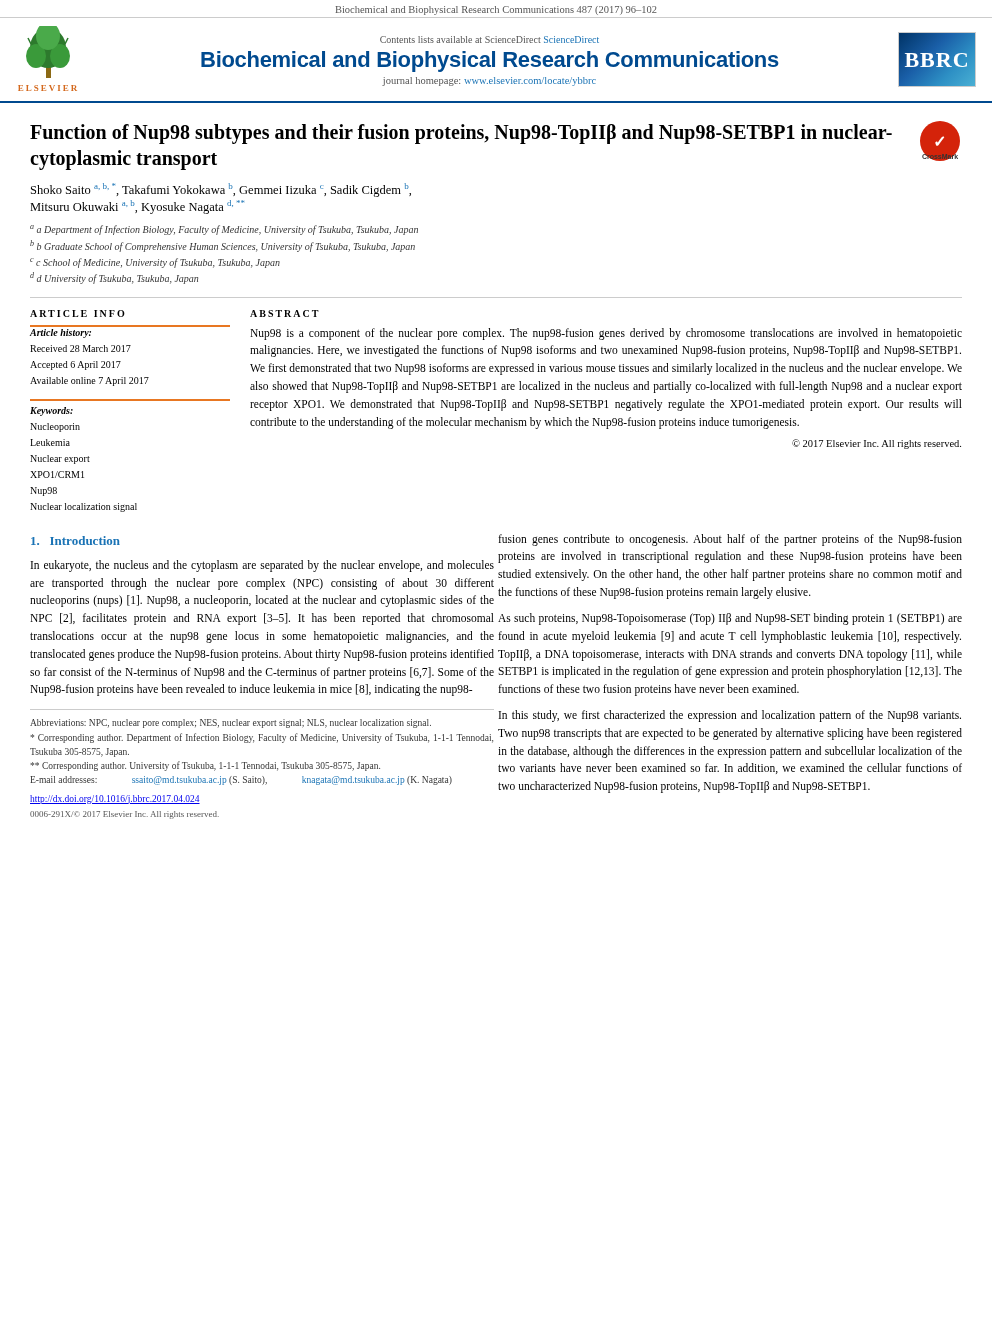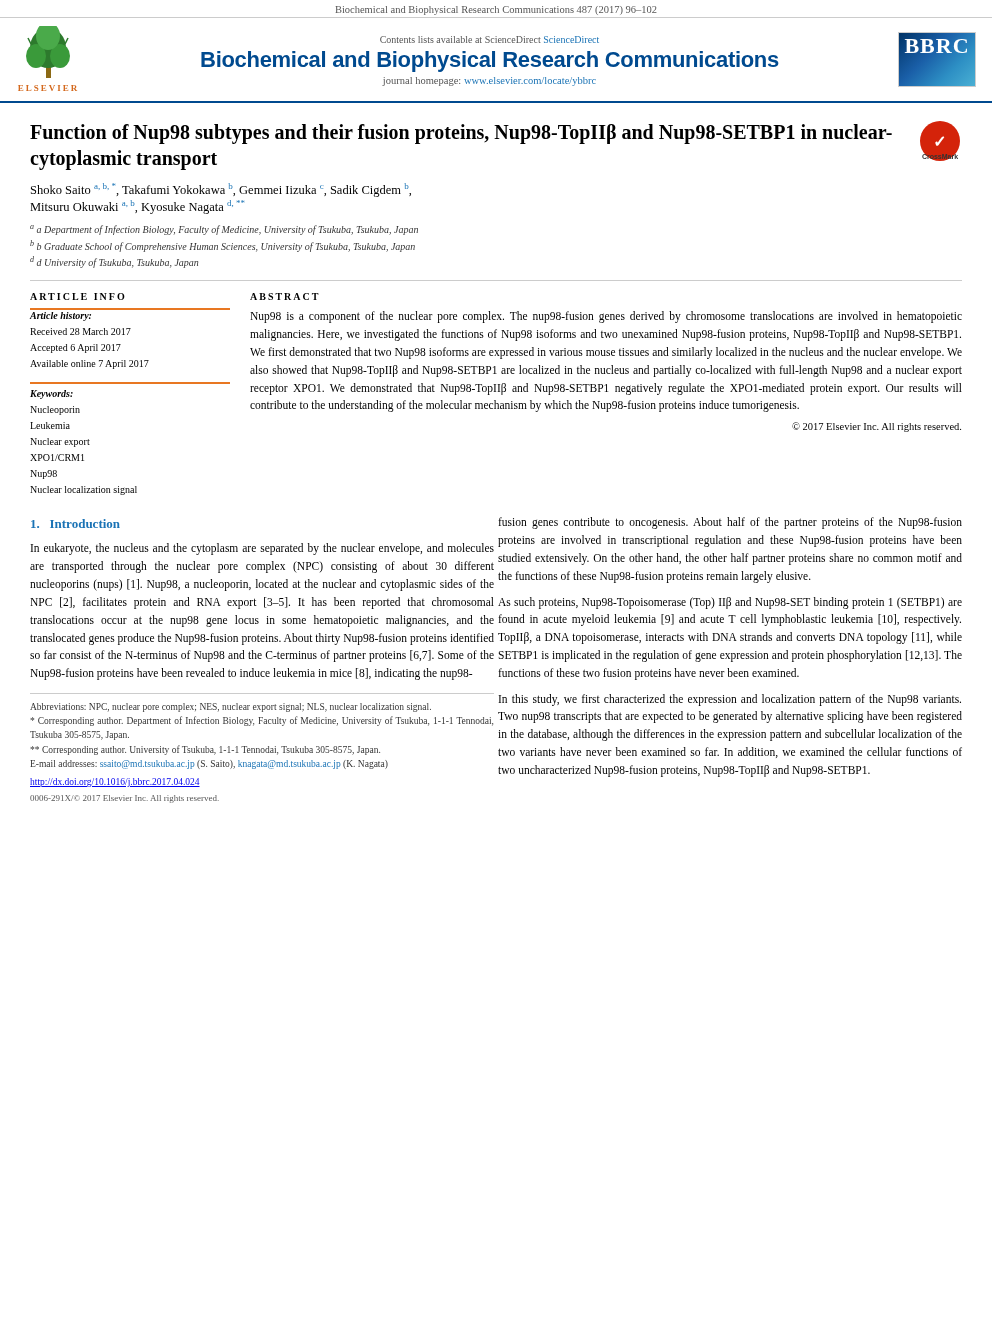--- a/index.html
+++ b/index.html
@@ -185,20 +185,21 @@
       border-top: 1px solid #ccc;
       margin-top: 10px;
       padding-top: 6px;
       font-size: 9.5px;
       line-height: 1.5;
       color: #333;
     }
     .footnotes-area a {
       color: #1a73b5;
       text-decoration: none;
+      margin-left: 32px;
     }
     .doi-line {
       font-size: 9.5px;
       color: #1a73b5;
       margin-top: 4px;
     }
     .issn-line {
       font-size: 9px;
       color: #555;
       margin-top: 2px;
@@ -218,21 +219,21 @@
       font-weight: bold;
       letter-spacing: 2px;
       color: #d4691e;
       margin-top: 2px;
     }
     .bbrc-box {
       width: 78px;
       height: 55px;
       background: linear-gradient(135deg, #003366 0%, #1a5fa8 40%, #2d8fc4 70%, #4ab0d4 100%);
       display: flex;
-      align-items: flex-start;
+      align-items: center;
       justify-content: center;
       border: 1px solid #ccc;
     }
     .bbrc-text {
       color: #fff;
       font-size: 22px;
       font-weight: bold;
       font-family: serif;
       letter-spacing: 1px;
     }
@@ -291,20 +292,21 @@
   </div>
 
   <div class="authors">
     Shoko Saito <sup>a, b, *</sup>, Takafumi Yokokawa <sup>b</sup>, Gemmei Iizuka <sup>c</sup>, Sadik Cigdem <sup>b</sup>,<br>
     Mitsuru Okuwaki <sup>a, b</sup>, Kyosuke Nagata <sup>d, **</sup>
   </div>
 
   <div class="affiliations">
     <div><sup>a</sup> <span>a Department of Infection Biology, Faculty of Medicine, University of Tsukuba, Tsukuba, Japan</span></div>
     <div><sup>b</sup> <span>b Graduate School of Comprehensive Human Sciences, University of Tsukuba, Tsukuba, Japan</span></div>
+    <div><sup>c</sup> <span>c School of Medicine, University of Tsukuba, Tsukuba, Japan</span></div>
     <div><sup>d</sup> <span>d University of Tsukuba, Tsukuba, Japan</span></div>
   </div>
 
   <hr class="divider-line">
 
   <div class="two-col-section">
 
     <div class="article-info">
       <div class="section-heading">ARTICLE INFO</div>
 

